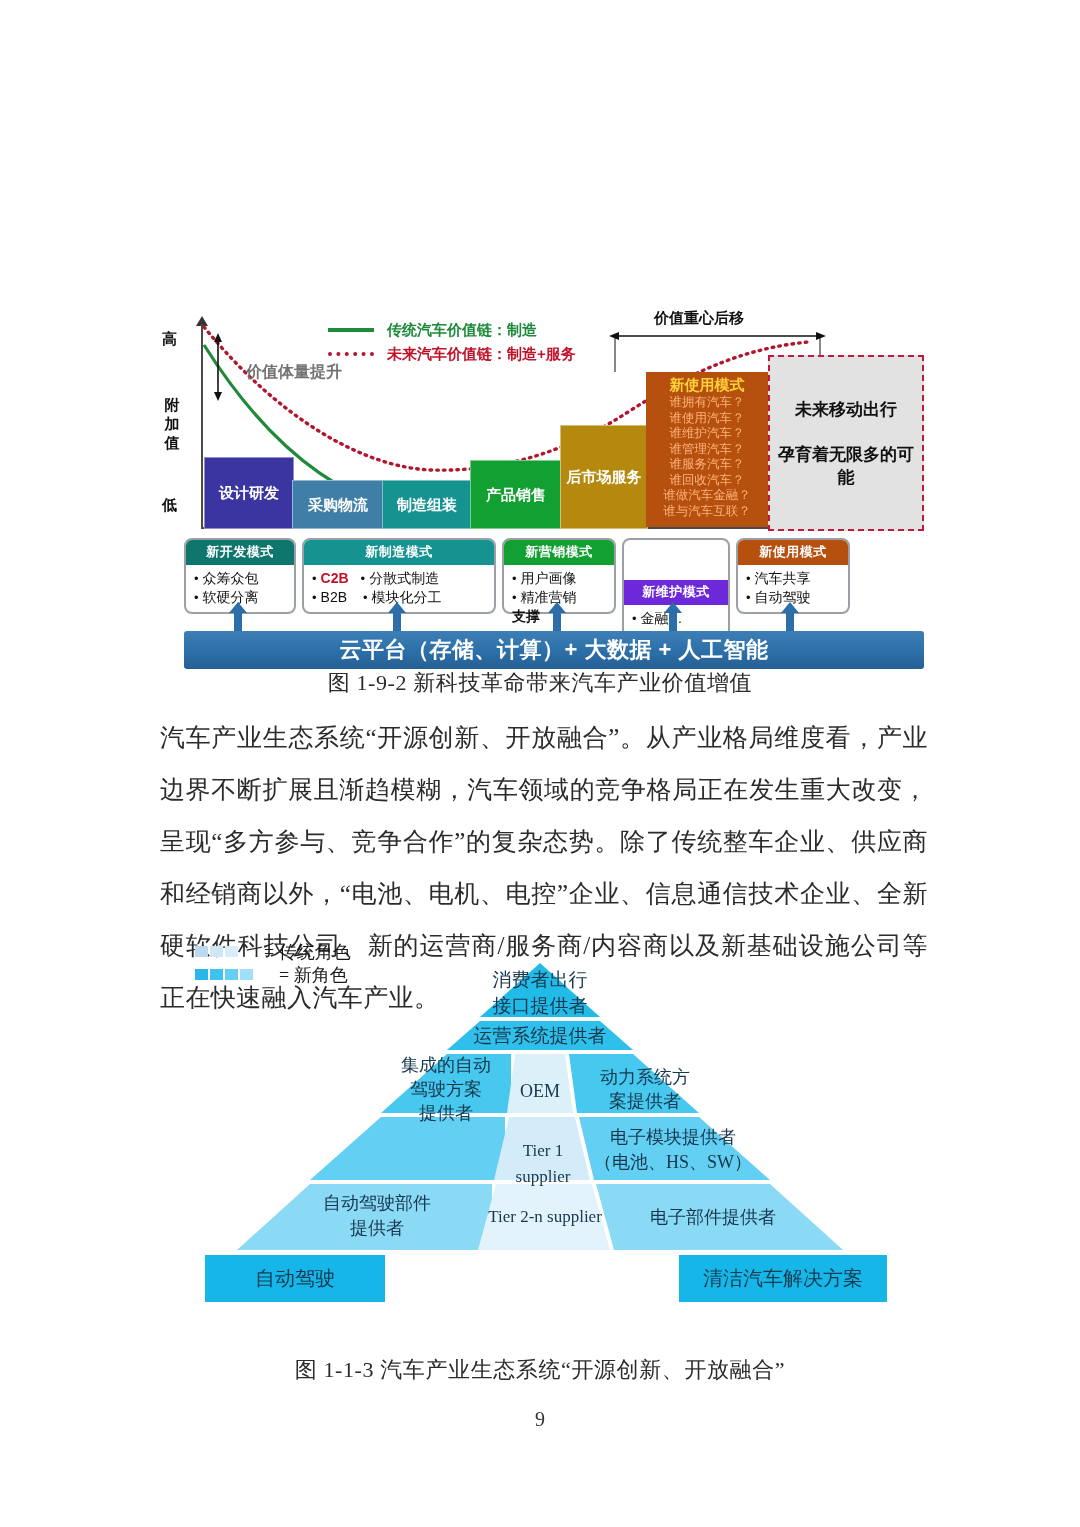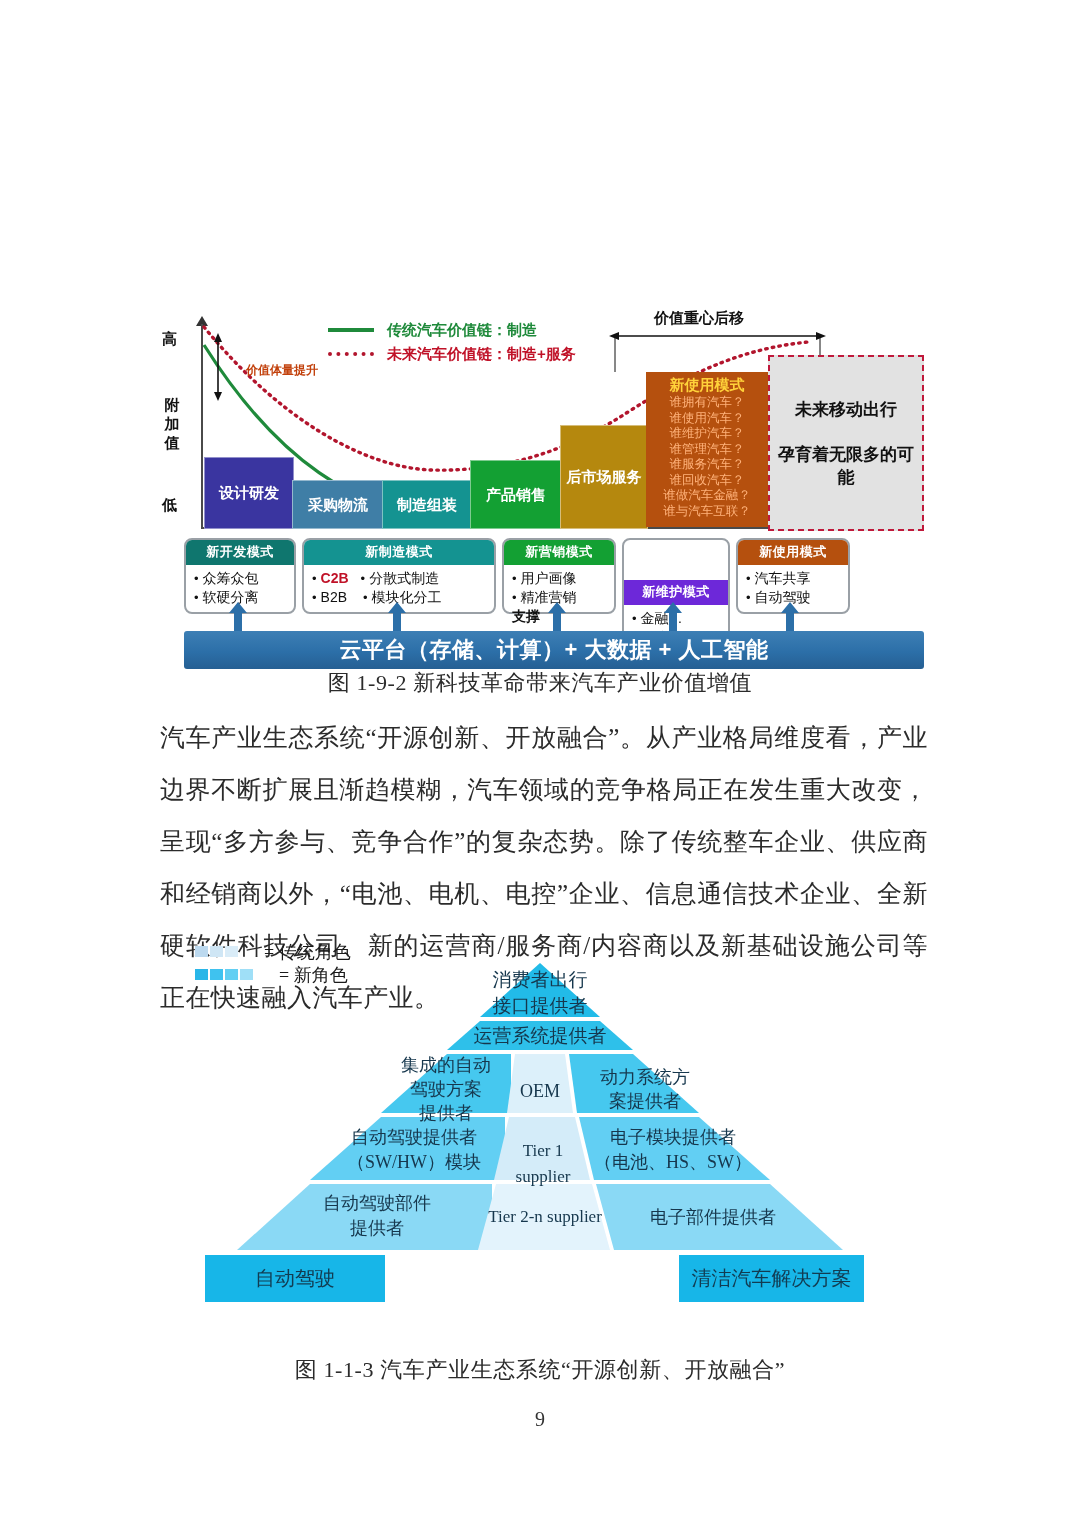--- a/index.html
+++ b/index.html
@@ -93,21 +93,21 @@
   #future{position:absolute;background:#e2e2e2;border:2px dashed #c0183a;
      display:flex;flex-direction:column;align-items:center;justify-content:center;}
   #future div{font-family:"Liberation Sans","DejaVu Sans",sans-serif;font-weight:bold;
      font-size:17px;color:#111;text-align:center;}
   #future div.l2{margin-top:22px;}
 
   
   #shift-lbl{position:absolute;font-family:"Liberation Sans","DejaVu Sans",sans-serif;
      font-weight:bold;font-size:15px;color:#111;}
   #uplift-lbl{position:absolute;font-family:"Liberation Sans","DejaVu Sans",sans-serif;
-     font-weight:bold;font-size:12px;color:#c2410c;}
+     font-weight:bold;font-size:16px;color:#737373;}
 
   
   #fig2{position:absolute;left:195px;top:935px;width:690px;height:405px;}
   #legend2{position:absolute;left:0px;top:5px;font-size:18px;
      font-family:"Liberation Serif","DejaVu Serif",serif;color:#1a1a1a;}
   .lg2row{display:flex;align-items:center;height:23px;}
   .sw{width:13px;height:11px;margin-right:2px;}
   .lg2txt{margin-left:24px;font-size:18px;}
   .pyr-txt{position:absolute;text-align:center;color:#16374d;
      font-family:"Liberation Serif","DejaVu Serif",serif;line-height:26px;}
@@ -344,43 +344,39 @@
 提供者</span>
     </div>
     <div class="pyr-txt" style="left:312px;top:143px;width:66px;font-size:18px;">
       <span style="white-space:pre-line;">OEM</span>
     </div>
     <div class="pyr-txt" style="left:390px;top:130px;width:120px;font-size:18px;line-height:24px;">
       <span style="white-space:pre-line;">动力系统方
 案提供者</span>
     </div>
 
-    <div class="pyr-txt" style="left:128px;top:190px;width:182px;font-size:18px;line-height:25px;">
-      <span style="white-space:pre-line;">自动驾驶提供者
-（SW/HW）模块</span>
-    </div>
     <div class="pyr-txt" style="left:300px;top:203px;width:96px;font-size:17px;">
       <span style="white-space:pre-line;">Tier 1 supplier</span>
     </div>
     <div class="pyr-txt" style="left:388px;top:190px;width:180px;font-size:18px;line-height:25px;">
       <span style="white-space:pre-line;">电子模块提供者
 （电池、HS、SW）</span>
     </div>
 
     <div class="pyr-txt" style="left:90px;top:256px;width:184px;font-size:18px;line-height:25px;">
       <span style="white-space:pre-line;">自动驾驶部件
 提供者</span>
     </div>
     <div class="pyr-txt" style="left:291px;top:269px;width:118px;font-size:17px;">
       <span style="white-space:pre-line;">Tier 2-n supplier</span>
     </div>
     <div class="pyr-txt" style="left:425px;top:269px;width:186px;font-size:18px;">
       <span style="white-space:pre-line;">电子部件提供者</span>
     </div>
 
     <div class="bbar" style="left:10px;top:320px;width:180px;height:47px;background:#17b6e8;">自动驾驶</div>
-    <div class="bbar" style="left:484px;top:320px;width:185px;height:47px;background:#17b6e8;">清洁汽车解决方案</div>
+    <div class="bbar" style="left:484px;top:320px;width:208px;height:47px;background:#17b6e8;">清洁汽车解决方案</div>
   </div>
 
   <div class="caption" id="cap2">图 1-1-3 汽车产业生态系统“开源创新、开放融合”</div>
 
   <div id="pageno">9</div>
 </div>
 
 </body></html>

